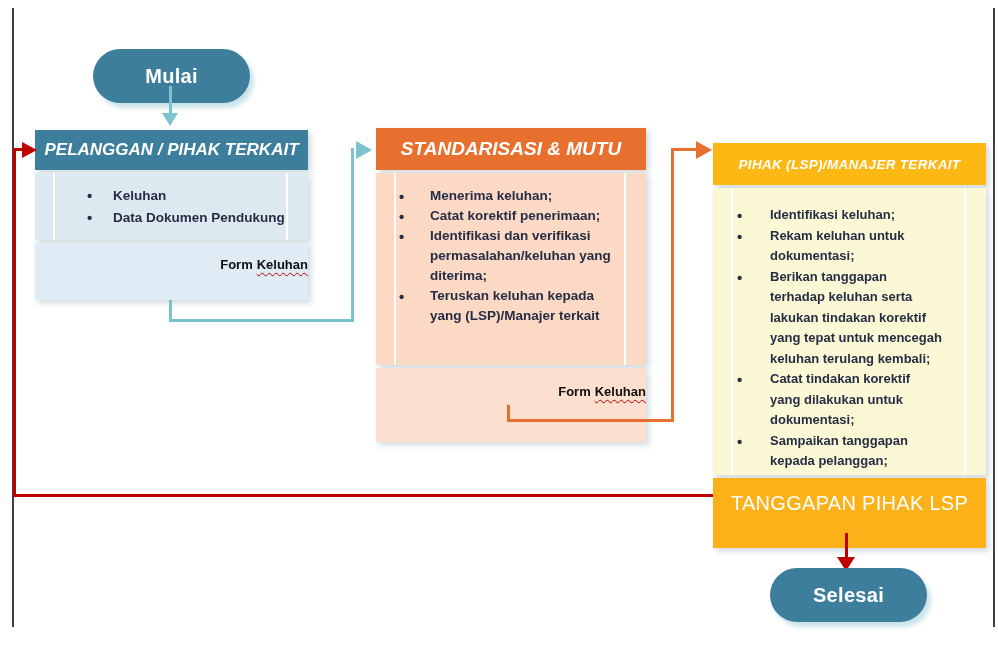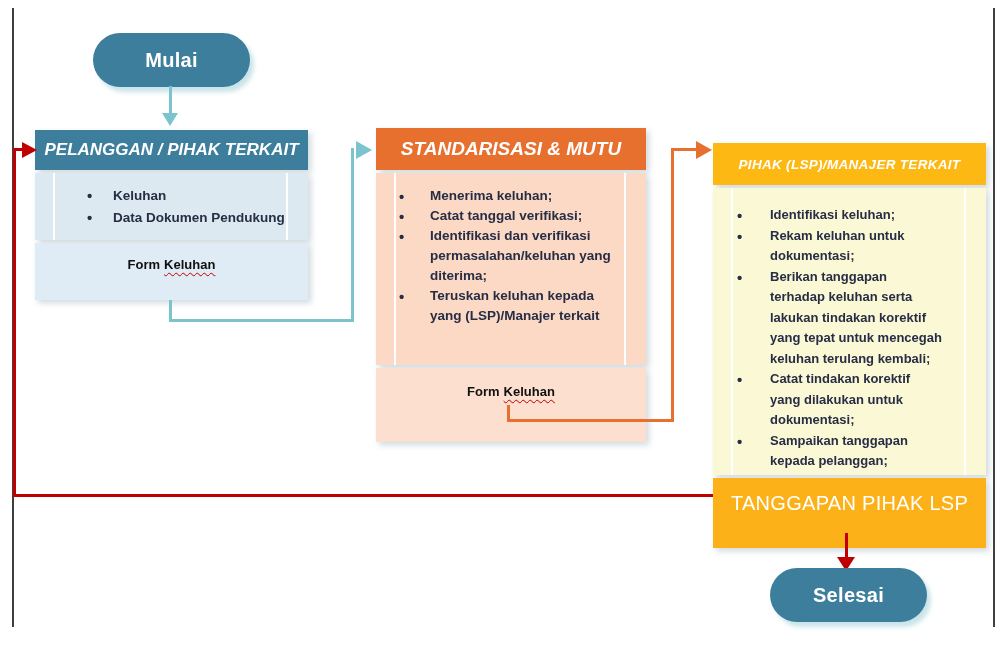--- a/index.html
+++ b/index.html
@@ -20,21 +20,21 @@
   }
   
   .boxstack{position:absolute;display:flex;flex-direction:column;gap:3px;
     filter:drop-shadow(3px 3px 3px rgba(120,145,160,.35));}
   .boxheader{color:#fff;font-weight:bold;display:flex;align-items:center;justify-content:center;text-align:center;font-style:italic;}
   .cell{position:relative;}
   .divider{position:absolute;top:0;bottom:0;width:2px;background:#ffffff;}
   ul.bullets{list-style:none;margin:0;}
   ul.bullets li{position:relative;font-weight:bold;color:var(--text-dark,#272D44);}
   ul.bullets li::before{content:"\2022";position:absolute;font-size:15px;}
-  .formstrip{text-align:center;font-weight:bold;color:#101010;font-size:13px;}
+  .formstrip{text-align:right;font-weight:bold;color:#101010;font-size:13px;}
   .formstrip .wavy{
     text-decoration-line:underline;text-decoration-style:wavy;
     text-decoration-color:var(--red,#C00000);text-decoration-thickness:1px;
     text-underline-offset:3px;
   }
   .formstrip .prefix{margin-right:4px;}
 
   
   .pel-header{height:40px;background:var(--teal,#3D7E9C);font-size:17px;}
   .pel-cell{height:67px;background:var(--blue-body,#DCE9F1);}
@@ -70,21 +70,21 @@
   .arrow.down-red{border-left:9px solid transparent;border-right:9px solid transparent;border-top:14px solid var(--red,#C00000);}
 </style>
 </head>
 <body>
 
 <div class="canvas">
 
   <div class="vline" style="left:12px;top:8px;height:619px;"></div>
   <div class="vline" style="left:993px;top:8px;height:619px;"></div>
 
-  <div class="capsule" style="left:93px;top:33px;">
+  <div class="capsule" style="left:93px;top:49px;">
     <span>Mulai</span>
   </div>
 
   <div>
     <div class="seg teal abs" style="left:169px;top:86px;width:3px;height:28px;"></div>
     <div class="arrow down-teal" style="left:162px;top:113px;"></div>
   </div>
 
   <div class="boxstack" style="left:35px;top:130px;width:273px;">
     <div class="boxheader pel-header">
@@ -112,21 +112,21 @@
 
   <div class="boxstack" style="left:376px;top:128px;width:270px;">
     <div class="boxheader std-header">
       <span>STANDARISASI &amp; MUTU</span>
     </div>
     <div class="cell std-cell">
       <div class="divider" style="left:18px;"></div>
       <div class="divider" style="right:20px;"></div>
       <ul class="bullets">
         <li>Menerima keluhan;</li>
-        <li>Catat tanggal verifikasi;</li>
+        <li>Catat korektif penerimaan;</li>
         <li>Identifikasi dan verifikasi permasalahan/keluhan yang diterima;</li>
         <li>Teruskan keluhan kepada yang (LSP)/Manajer terkait</li>
       </ul>
     </div>
     <div class="formstrip std-form">
       <span class="prefix">Form</span><span class="wavy">Keluhan</span>
     </div>
   </div>
 
   <div>

